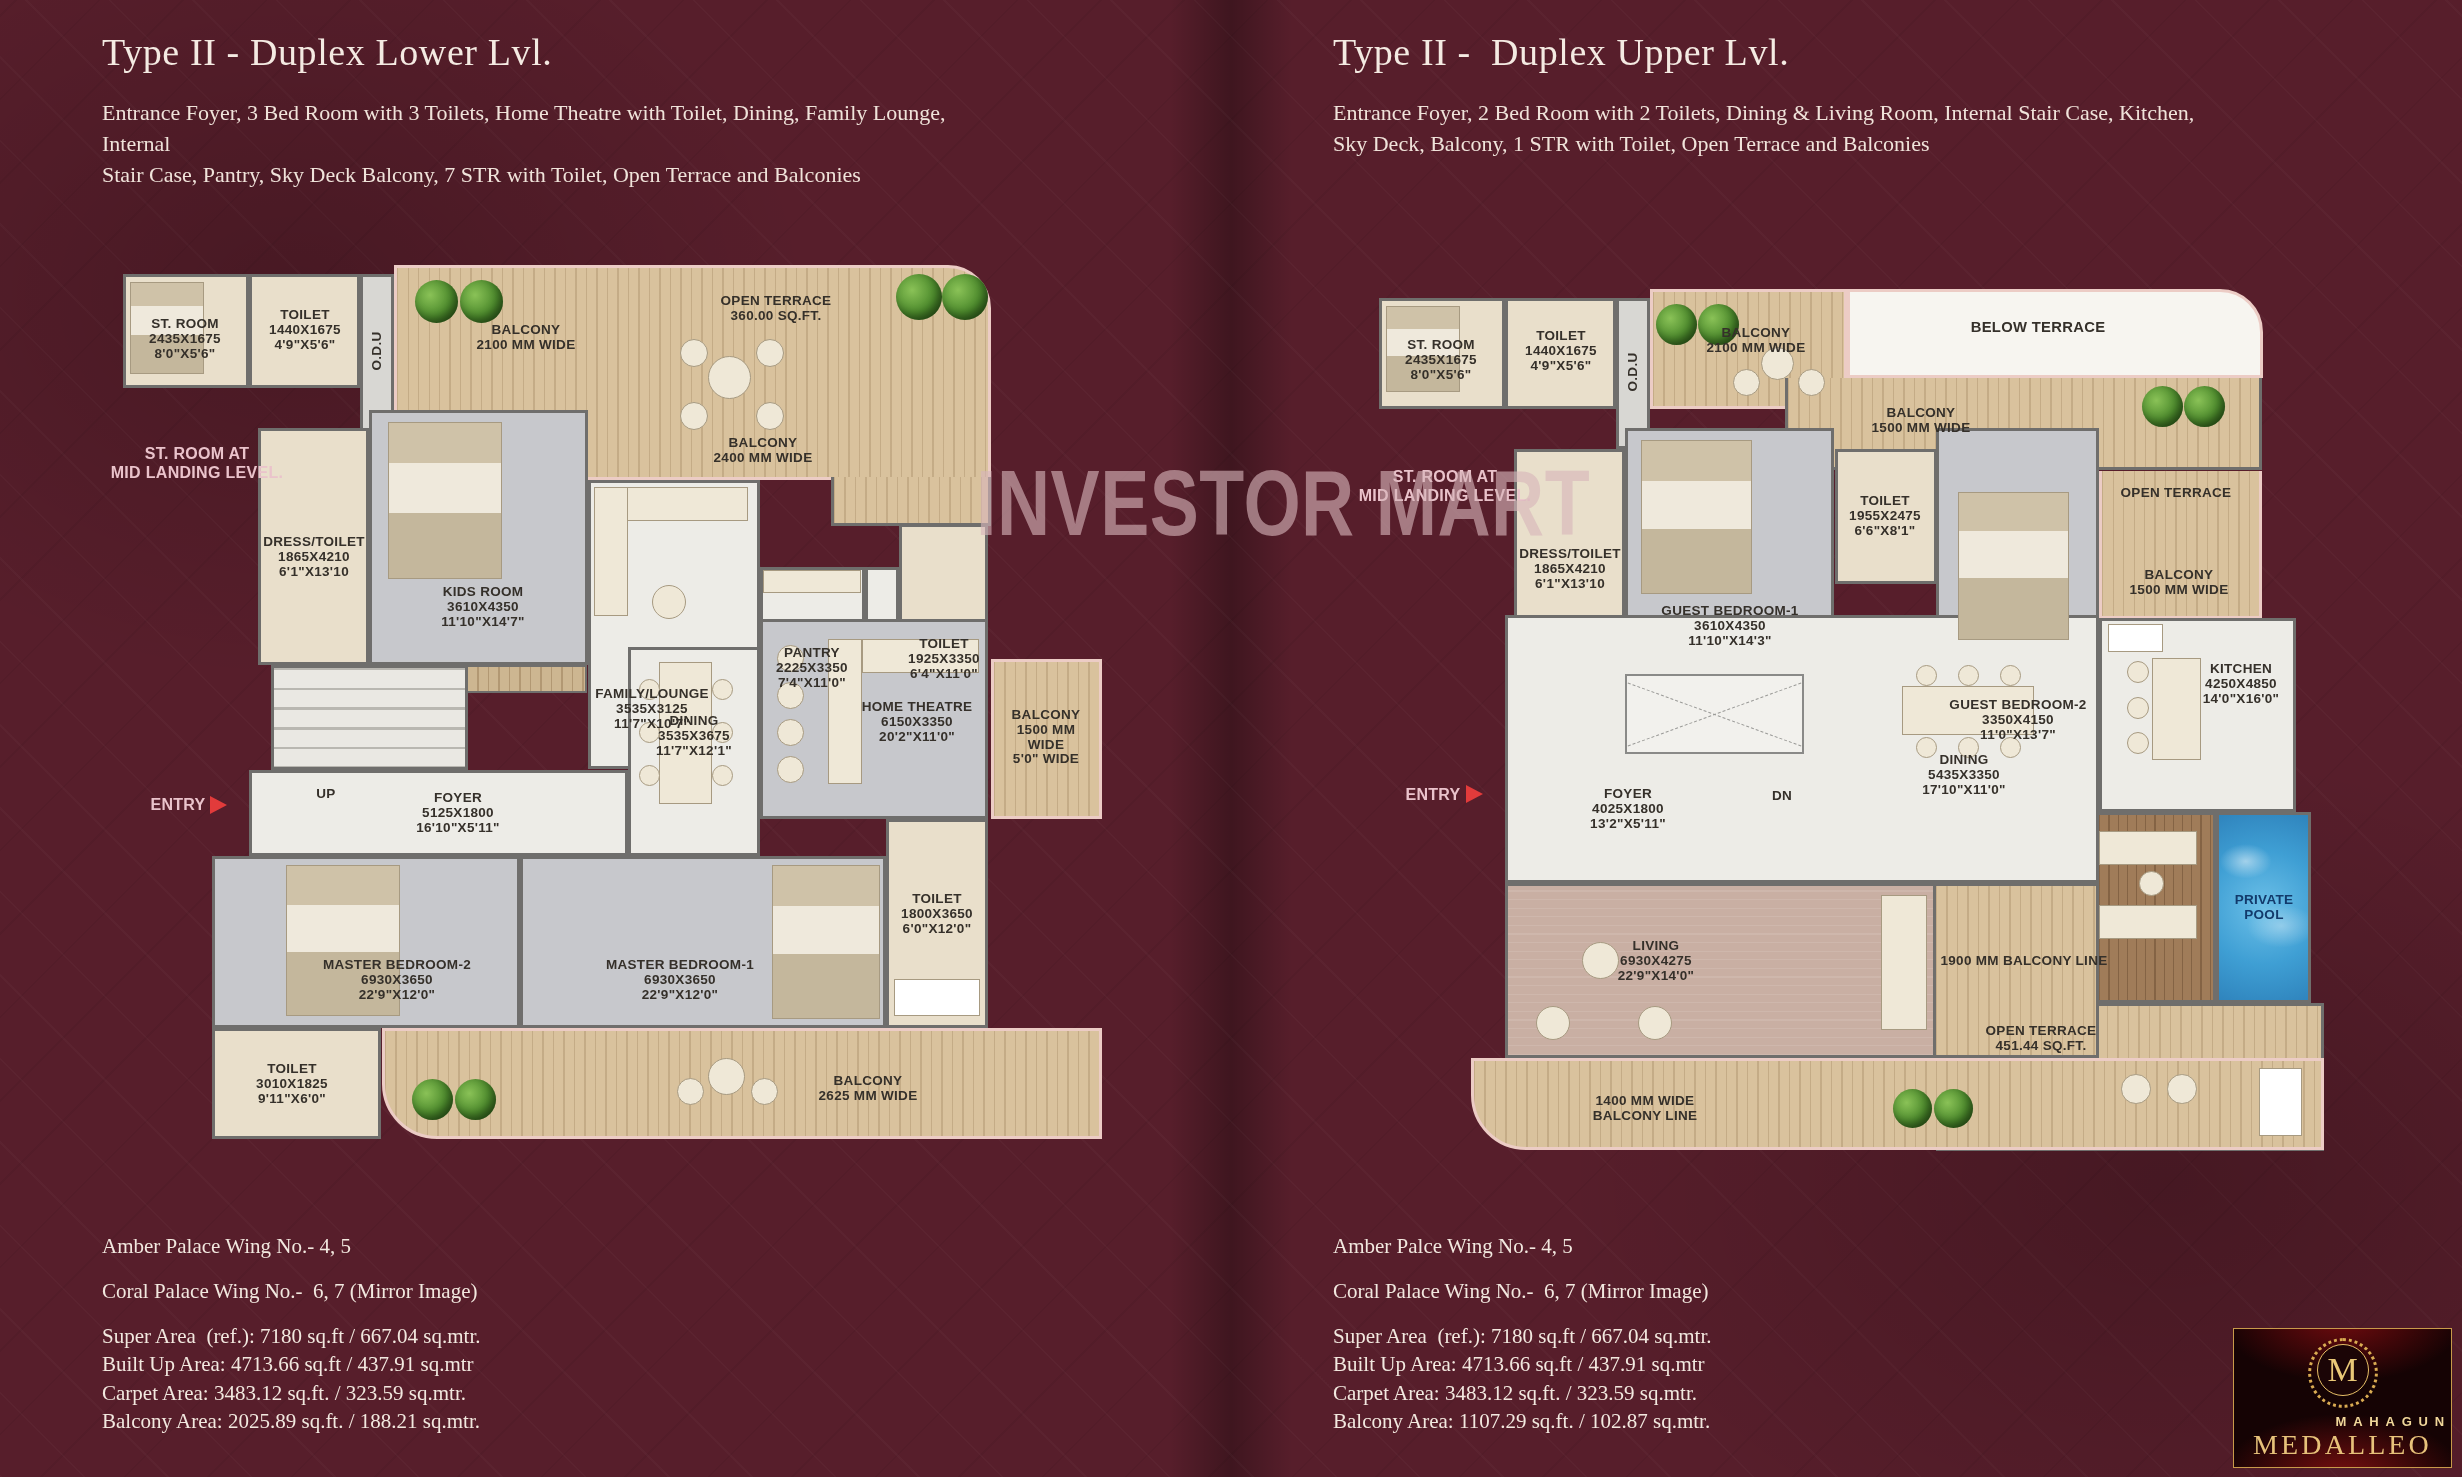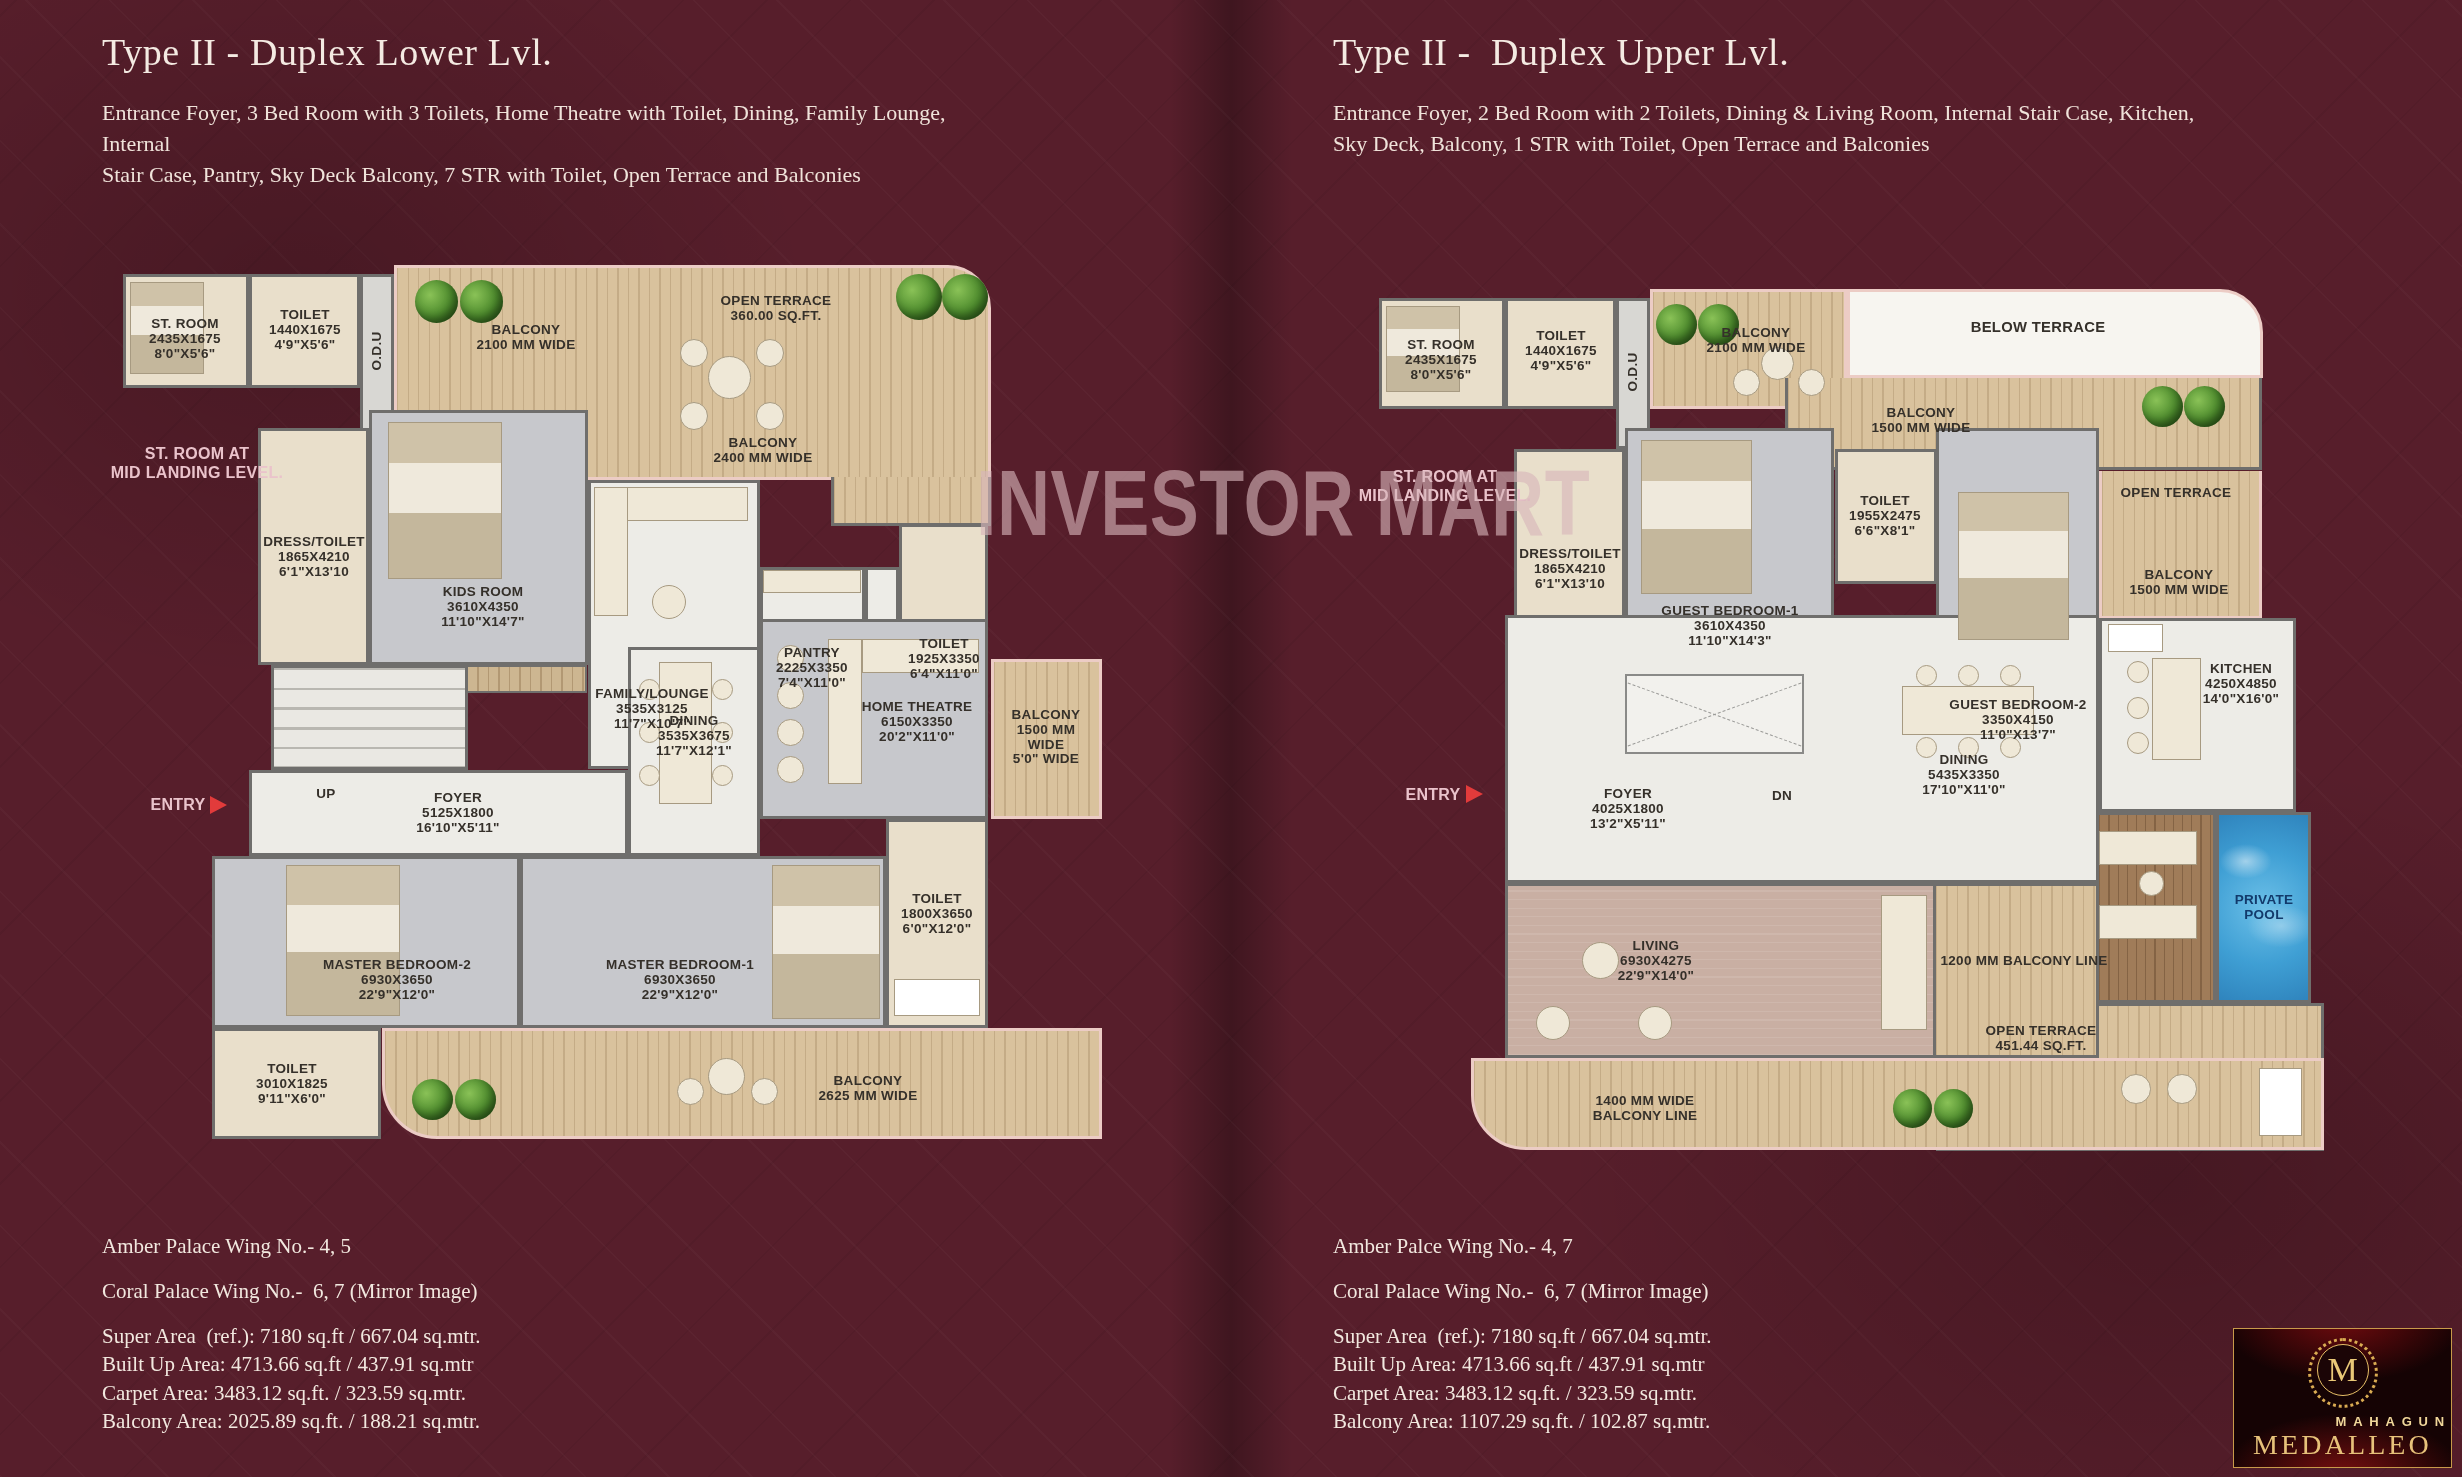--- a/index.html
+++ b/index.html
@@ -313,29 +313,29 @@
   <div class="lbl" style="left:249px;top:520px">FOYER
 4025X1800
 13'2"X5'11"</div>
   <div class="lbl" style="left:585px;top:486px">DINING
 5435X3350
 17'10"X11'0"</div>
   <div class="lbl red" style="left:54px;top:506px">ENTRY</div>
   <div class="lbl" style="left:277px;top:672px">LIVING
 6930X4275
 22'9"X14'0"</div>
-  <div class="lbl" style="left:645px;top:672px">1200 MM BALCONY LINE</div>
+  <div class="lbl" style="left:645px;top:672px">1900 MM BALCONY LINE</div>
   <div class="lbl navy" style="left:885px;top:619px">PRIVATE POOL</div>
   <div class="lbl" style="left:662px;top:750px">OPEN TERRACE
 451.44 SQ.FT.</div>
   <div class="lbl" style="left:266px;top:820px">1400 MM WIDE
 BALCONY LINE</div>
 </div>
 
-<div class="ftline" style="left:1333px;top:1234px">Amber Palce Wing No.- 4, 7</div>
+<div class="ftline" style="left:1333px;top:1234px">Amber Palce Wing No.- 4, 5</div>
 <div class="ftline" style="left:1333px;top:1279px">Coral Palace Wing No.-  6, 7 (Mirror Image)</div>
 <div class="ftline" style="left:1333px;top:1324px">Super Area  (ref.): 7180 sq.ft / 667.04 sq.mtr.</div>
 <div class="ftline" style="left:1333px;top:1352px">Built Up Area: 4713.66 sq.ft / 437.91 sq.mtr</div>
 <div class="ftline" style="left:1333px;top:1381px">Carpet Area: 3483.12 sq.ft. / 323.59 sq.mtr.</div>
 <div class="ftline" style="left:1333px;top:1409px">Balcony Area: 1107.29 sq.ft. / 102.87 sq.mtr.</div>
 
 <div class="watermark">INVESTOR MART</div>
 
 <div class="logo">
   <div class="ring"></div>

